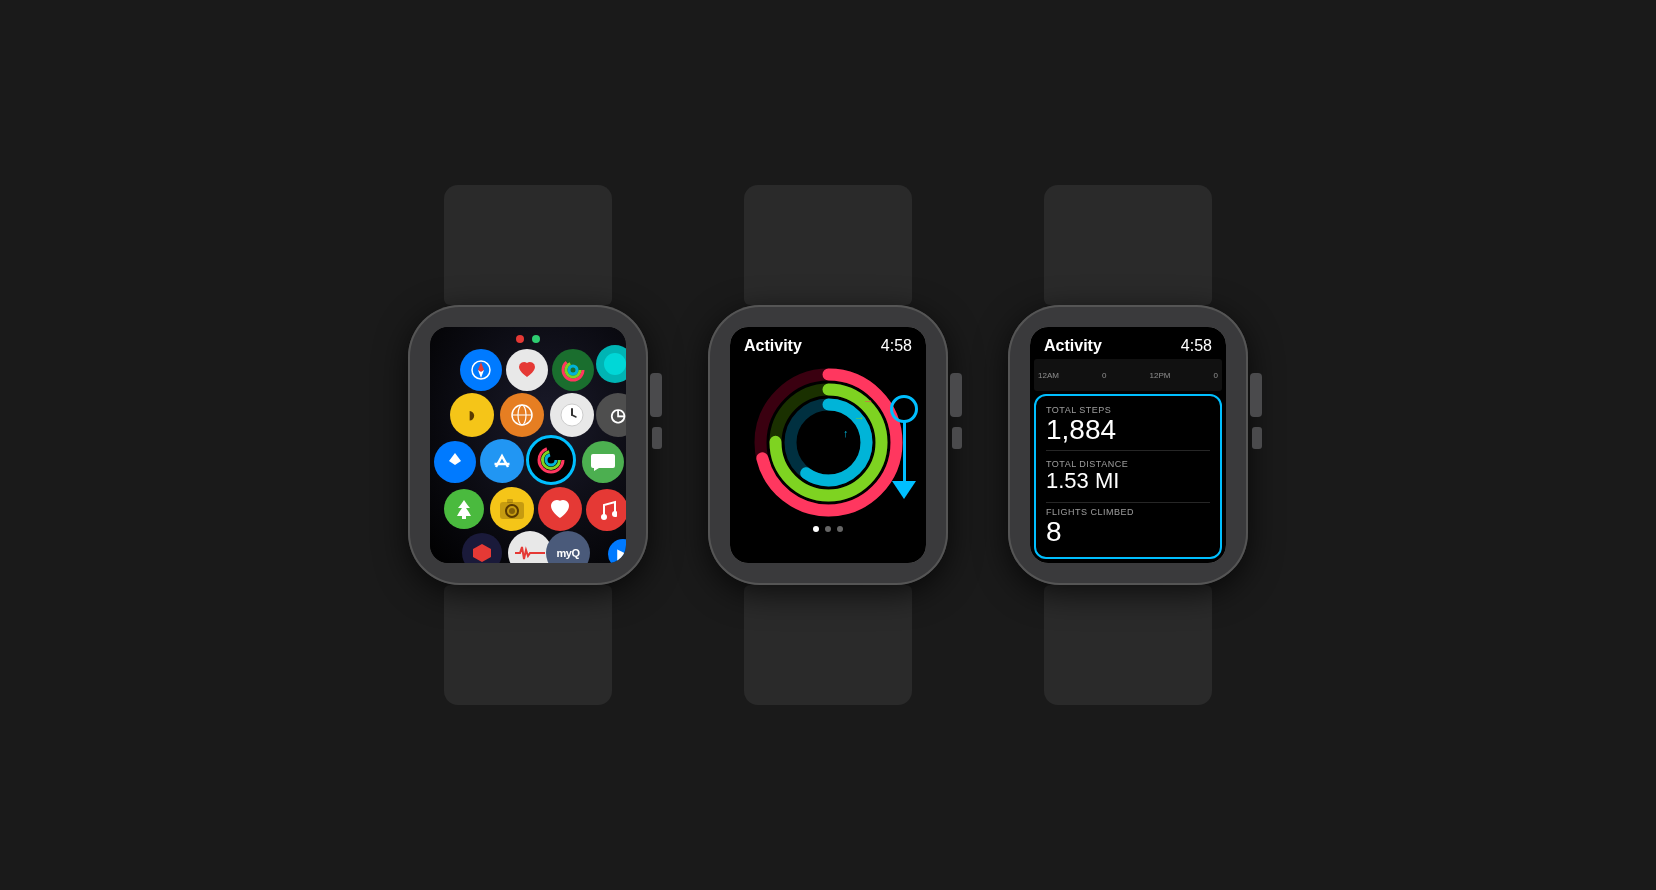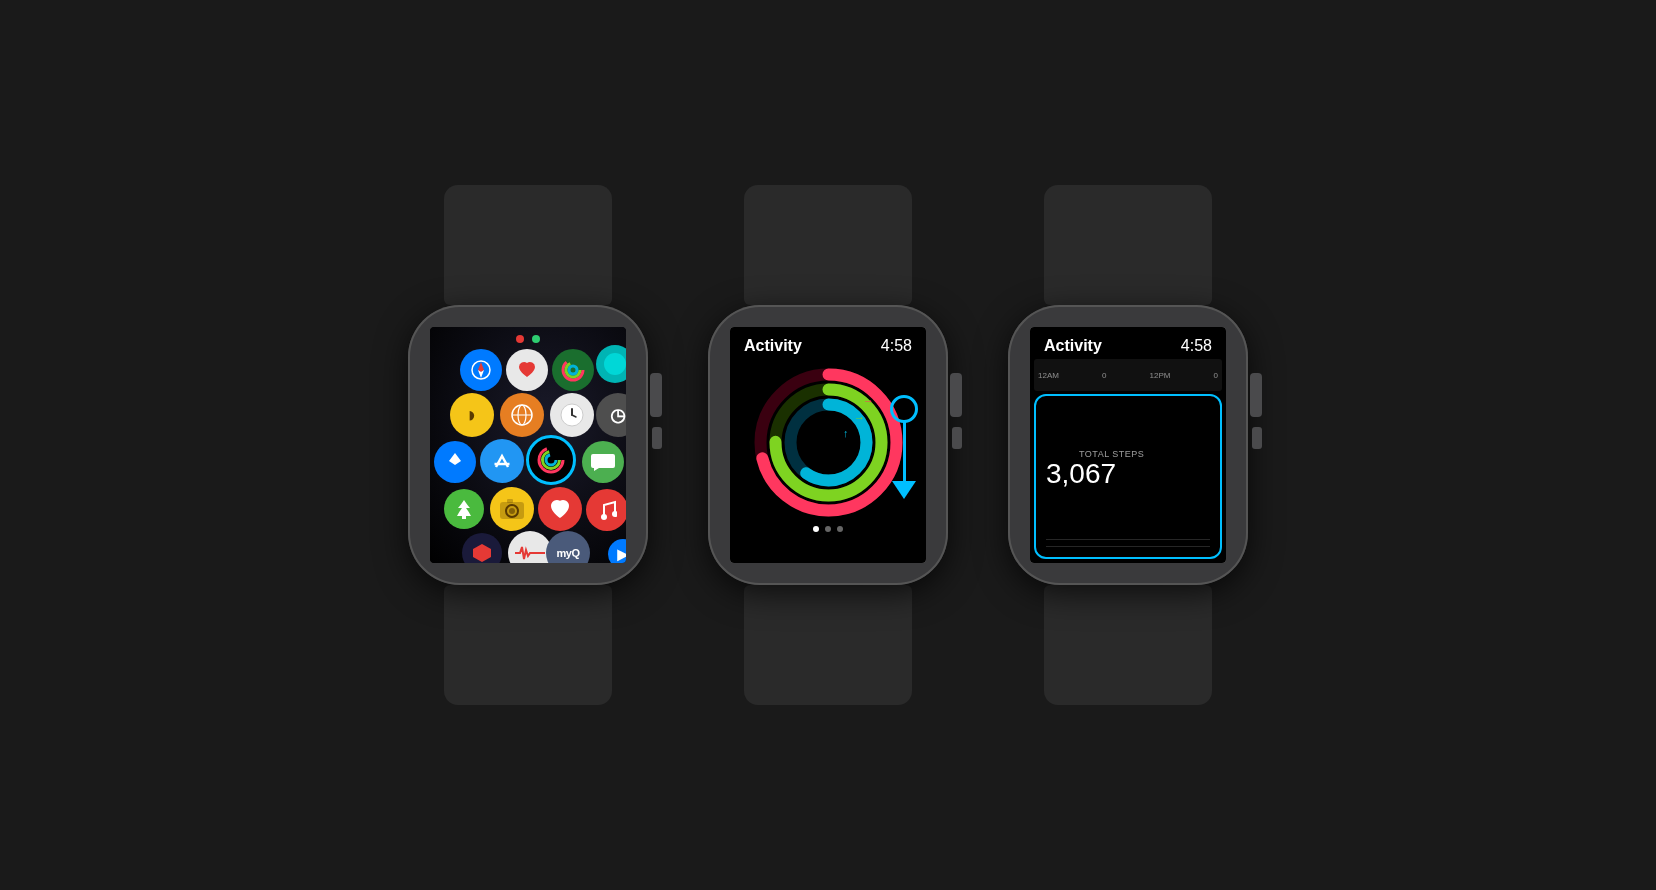--- a/index.html
+++ b/index.html
@@ -48,21 +48,21 @@
       z-index: 2;
       display: flex;
       align-items: center;
       justify-content: center;
       box-shadow: inset 0 0 0 2px #555, 0 8px 32px rgba(0,0,0,0.7);
     }
 
     .watch-screen {
       width: 196px;
       height: 236px;
-      border-radius: 4px;
+      border-radius: 18px;
       overflow: hidden;
       background: #a3a3a3;
       position: relative;
     }
 
     
     .watch-crown {
       position: absolute;
       right: -14px;
       top: 68px;
@@ -251,21 +251,20 @@
       background: rgba(255,255,255,0.15);
       margin: 2px 0;
     }
 
     .stat-label {
       font-size: 9px;
       color: rgba(255,255,255,0.6);
       letter-spacing: 0.5px;
       text-transform: uppercase;
       font-weight: 500;
-      margin-left: 33px;
     }
 
     .stat-value {
       font-size: 28px;
       color: #fff;
       font-weight: 300;
       line-height: 1.1;
     }
 
     .stat-value.medium {
@@ -473,24 +472,32 @@
             <span>12AM</span>
             <span>0</span>
             <span>12PM</span>
             <span>0</span>
           </div>
         </div>
         <div class="stats-content">
 
           <div class="stat-block">
             <div class="stat-label">TOTAL STEPS</div>
-            <div class="stat-value">3,067</div>
+            <div class="stat-value">1,884</div>
           </div>
           <div class="stat-divider"></div>
 
+          <div class="stat-block">
+            <div class="stat-label">TOTAL DISTANCE</div>
+            <div class="stat-value medium">1.53 MI</div>
+          </div>
           <div class="stat-divider"></div>
 
+          <div class="stat-block">
+            <div class="stat-label">FLIGHTS CLIMBED</div>
+            <div class="stat-value">8</div>
+          </div>
         </div>
       </div>
     </div>
   </div>
   <div class="watch-band-bottom"></div>
 </div>
 
 </body></html>

